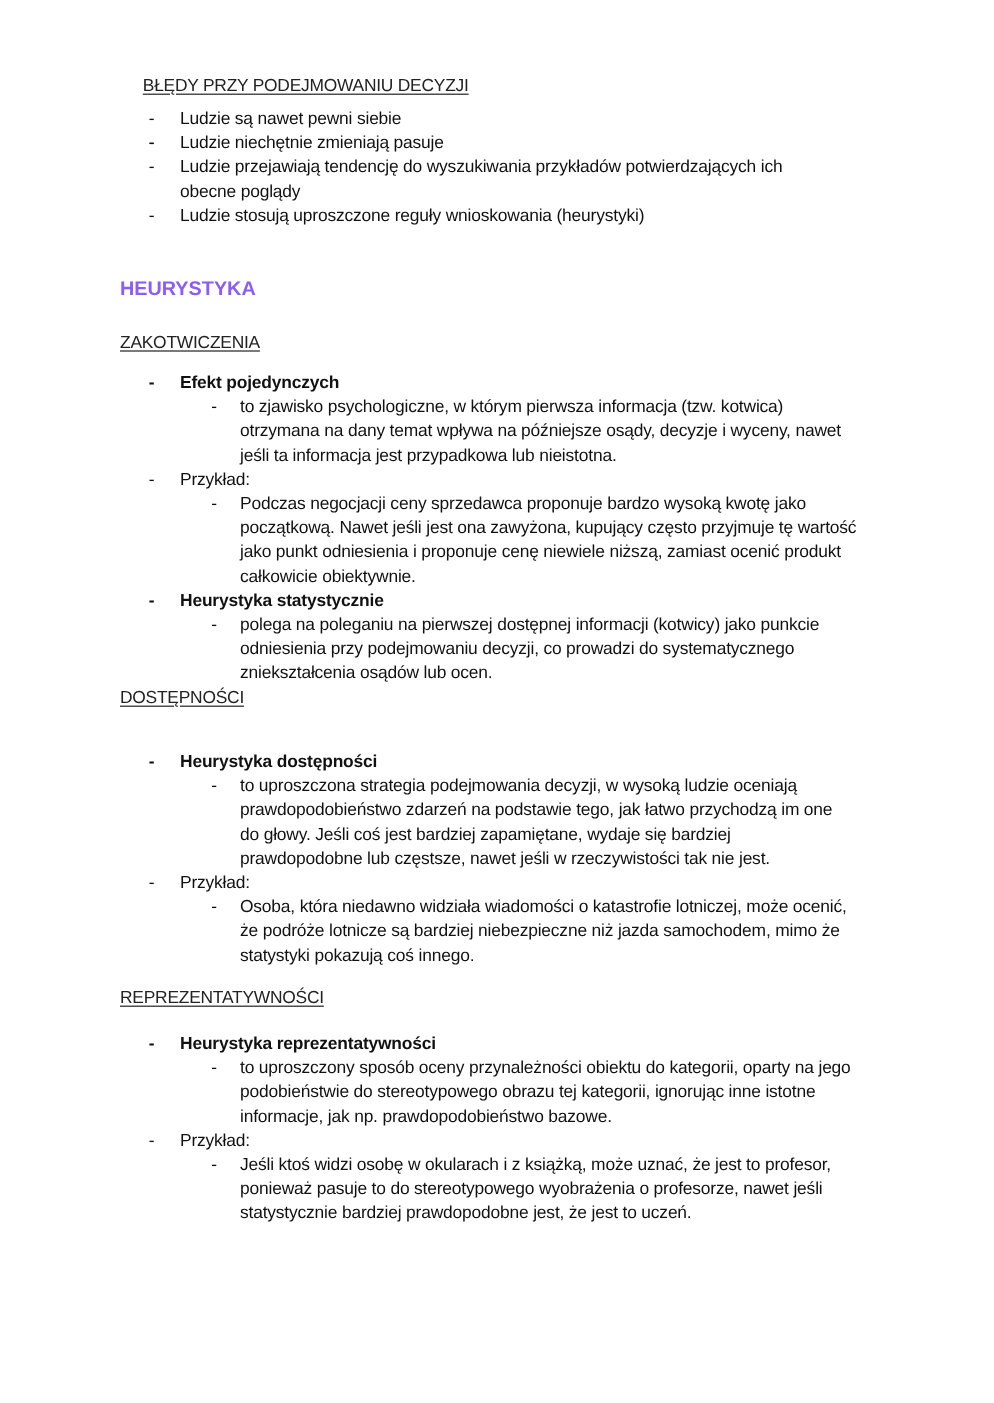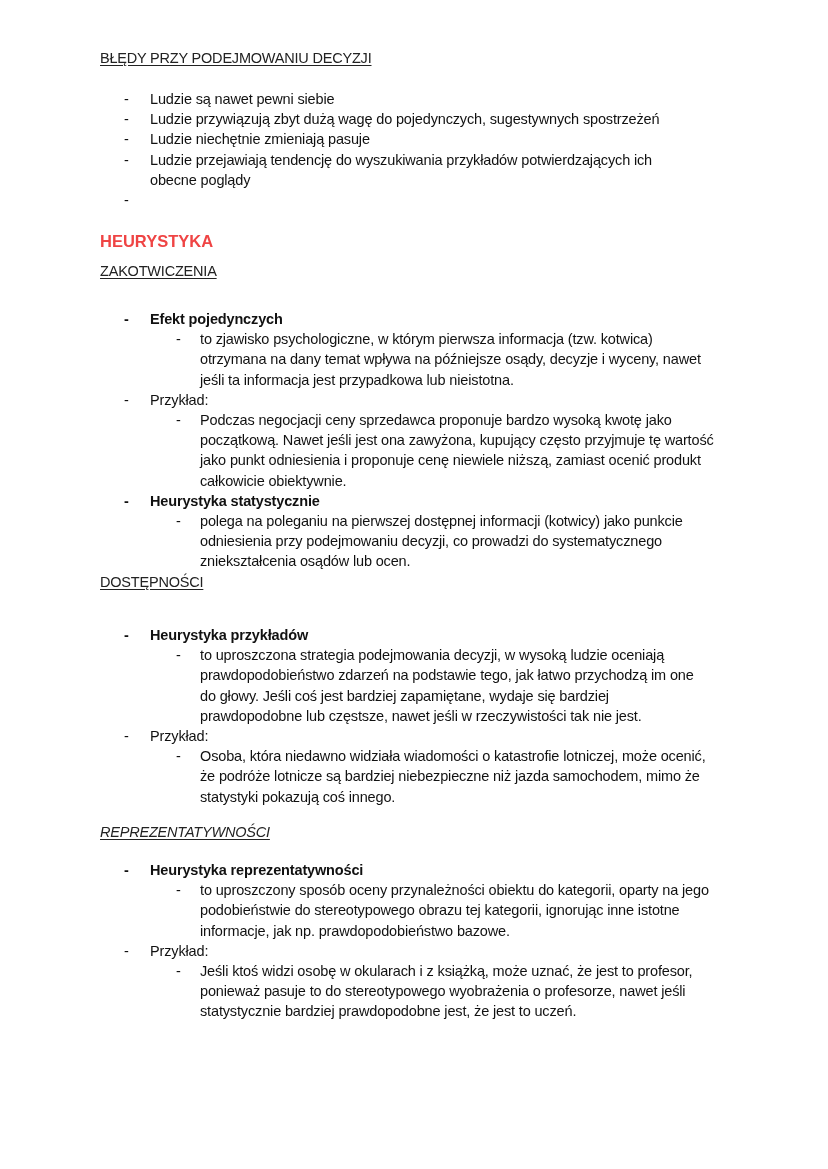--- a/index.html
+++ b/index.html
@@ -1,65 +1,65 @@
 <!DOCTYPE html>
 <html><head>
   <meta charset="utf-8">
   <style>
     html, body { margin: 0; padding: 0; background: #ffffff; }
     body { width: 828px; height: 1169px; position: relative; overflow: hidden;
            font-family: "Liberation Sans", sans-serif; color: #111; }
     .page { position: absolute; left: 0; top: 0; width: 828px; height: 1169px; }
     .h-underline { position: absolute; left: 100px; font-size: 14.5px; text-decoration: underline; text-underline-offset: 2px; letter-spacing: -0.2px; color: #222; }
-    .h-bold { position: absolute; left: 100px; font-size: 16.5px; font-weight: bold; color: #ef4444; }
+    .h-bold { position: absolute; left: 100px; font-size: 16.5px; font-weight: bold; color: #8b5cf6; }
     .list { position: absolute; left: 0; margin: 0; padding: 0; list-style: none; }
     .li { position: relative; font-size: 14.5px; line-height: 20.2px; letter-spacing: -0.15px; }
     .l1 { padding-left: 150px; width: 570px; }
     .l2 { padding-left: 200px; width: 522px; }
     .dash { position: absolute; top: 0; }
     .l1 .dash { left: 124px; }
     .l2 .dash { left: 176px; }
     .bold { font-weight: bold; }
     .dash.b { font-weight: bold; }
   </style>
 </head>
 <body>
 
 <div class="page">
 
-  <div class="h-underline" style="top:50px;">BŁĘDY PRZY PODEJMOWANIU DECYZJI</div>
+  <div class="h-underline" style="top:64px;margin-left:19px;">BŁĘDY PRZY PODEJMOWANIU DECYZJI</div>
   <ul class="list" style="top:89px;">
     <li class="li l1"><span class="dash">-</span><span>Ludzie są nawet pewni siebie</span></li>
-    <li class="li l1"><span class="dash">-</span><span>Ludzie przywiązują zbyt dużą wagę do pojedynczych, sugestywnych spostrzeżeń</span></li>
+    <li class="li l1"><span class="dash">-</span></li>
     <li class="li l1"><span class="dash">-</span><span>Ludzie niechętnie zmieniają pasuje</span></li>
     <li class="li l1" style="width:545px;"><span class="dash">-</span><span>Ludzie przejawiają tendencję do wyszukiwania przykładów potwierdzających ich obecne poglądy</span></li>
-    <li class="li l1"><span class="dash">-</span></li>
+    <li class="li l1"><span class="dash">-</span><span>Ludzie stosują uproszczone reguły wnioskowania (heurystyki)</span></li>
   </ul>
 
   <div class="h-bold" style="top:232px;">HEURYSTYKA</div>
 
-  <div class="h-underline" style="top:263px;">ZAKOTWICZENIA</div>
+  <div class="h-underline" style="top:278px;">ZAKOTWICZENIA</div>
   <ul class="list" style="top:309px;">
     <li class="li l1 bold"><span class="dash">-</span><span>Efekt pojedynczych</span></li>
     <li class="li l2"><span class="dash">-</span><span>to zjawisko psychologiczne, w którym pierwsza informacja (tzw. kotwica) otrzymana na dany temat wpływa na późniejsze osądy, decyzje i wyceny, nawet jeśli ta informacja jest przypadkowa lub nieistotna.</span></li>
     <li class="li l1"><span class="dash">-</span><span>Przykład:</span></li>
     <li class="li l2"><span class="dash">-</span><span>Podczas negocjacji ceny sprzedawca proponuje bardzo wysoką kwotę jako początkową. Nawet jeśli jest ona zawyżona, kupujący często przyjmuje tę wartość jako punkt odniesienia i proponuje cenę niewiele niższą, zamiast ocenić produkt całkowicie obiektywnie.</span></li>
     <li class="li l1 bold"><span class="dash b">-</span><span>Heurystyka statystycznie</span></li>
     <li class="li l2"><span class="dash">-</span><span>polega na poleganiu na pierwszej dostępnej informacji (kotwicy) jako punkcie odniesienia przy podejmowaniu decyzji, co prowadzi do systematycznego zniekształcenia osądów lub ocen.</span></li>
   </ul>
 
   <div class="h-underline" style="top:574px;">DOSTĘPNOŚCI</div>
   <ul class="list" style="top:625px;">
-    <li class="li l1 bold"><span class="dash b">-</span><span>Heurystyka przykładów</span></li>
+    <li class="li l1 bold"><span class="dash b">-</span><span>Heurystyka dostępności</span></li>
     <li class="li l2" style="width:512px;"><span class="dash">-</span><span>to uproszczona strategia podejmowania decyzji, w wysoką ludzie oceniają prawdopodobieństwo zdarzeń na podstawie tego, jak łatwo przychodzą im one do głowy. Jeśli coś jest bardziej zapamiętane, wydaje się bardziej prawdopodobne lub częstsze, nawet jeśli w rzeczywistości tak nie jest.</span></li>
     <li class="li l1"><span class="dash">-</span><span>Przykład:</span></li>
     <li class="li l2"><span class="dash">-</span><span>Osoba, która niedawno widziała wiadomości o katastrofie lotniczej, może ocenić, że podróże lotnicze są bardziej niebezpieczne niż jazda samochodem, mimo że statystyki pokazują coś innego.</span></li>
   </ul>
 
-  <div class="h-underline" style="top:824px;font-style:italic;">REPREZENTATYWNOŚCI</div>
+  <div class="h-underline" style="top:824px;">REPREZENTATYWNOŚCI</div>
   <ul class="list" style="top:860px;">
     <li class="li l1 bold"><span class="dash b">-</span><span>Heurystyka reprezentatywności</span></li>
     <li class="li l2" style="width:525px;"><span class="dash">-</span><span>to uproszczony sposób oceny przynależności obiektu do kategorii, oparty na jego podobieństwie do stereotypowego obrazu tej kategorii, ignorując inne istotne informacje, jak np. prawdopodobieństwo bazowe.</span></li>
     <li class="li l1"><span class="dash">-</span><span>Przykład:</span></li>
     <li class="li l2" style="width:525px;"><span class="dash">-</span><span>Jeśli ktoś widzi osobę w okularach i z książką, może uznać, że jest to profesor, ponieważ pasuje to do stereotypowego wyobrażenia o profesorze, nawet jeśli statystycznie bardziej prawdopodobne jest, że jest to uczeń.</span></li>
   </ul>
 
 </div>
 
 </body></html>

